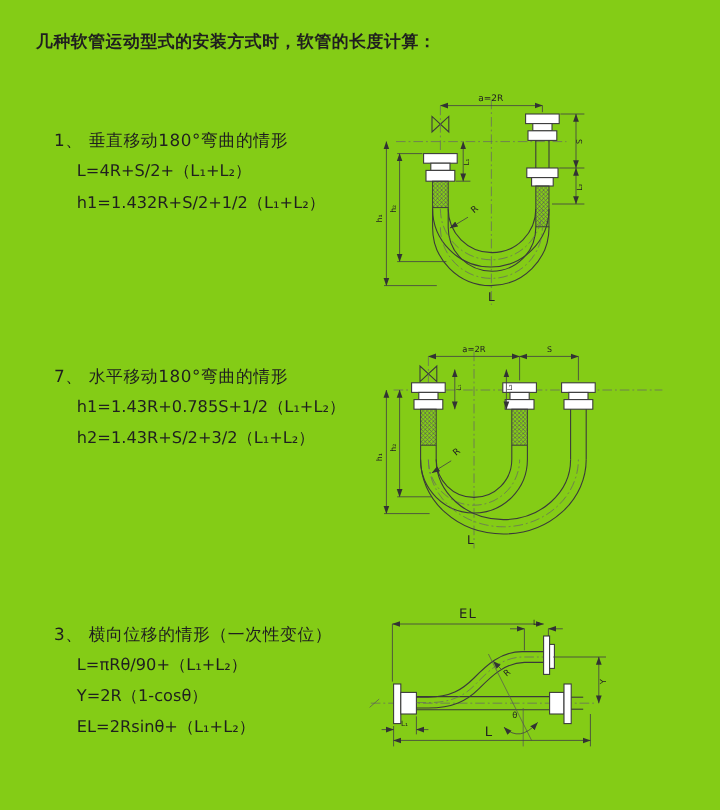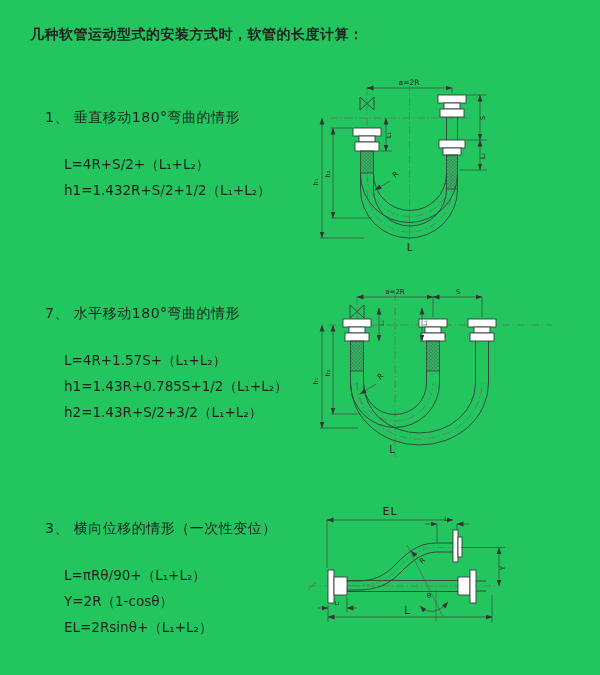--- a/index.html
+++ b/index.html
@@ -1,21 +1,21 @@
 <!DOCTYPE html>
 <html><head>
 <meta charset="utf-8">
 <style>
   html,body{margin:0;padding:0;background:#fff;}
-  .page{position:relative;width:600px;height:675px;background:#22c55e;overflow:hidden;
+  .page{position:relative;width:600px;height:675px;background:#84cc16;overflow:hidden;
         font-family:"DejaVu Sans","Liberation Sans",sans-serif;color:#1f1f1f;}
   .doc-title{position:absolute;left:30px;top:26px;font-size:14px;font-weight:bold;letter-spacing:0.5px;}
   .sec{position:absolute;left:45px;}
   .sec-heading{font-size:14px;font-weight:normal;letter-spacing:0.5px;}
-  .formulas{margin-left:19px;margin-top:24px;}
+  .formulas{margin-left:19px;margin-top:3px;}
   .formula{font-size:13.5px;line-height:26px;white-space:pre;}
   .diag{position:absolute;}
   svg text{font-family:"DejaVu Sans",sans-serif;fill:#222;}
   .ln{stroke:#3a3a3a;stroke-width:0.9;fill:none;}
   .thin{stroke:#555;stroke-width:0.6;fill:none;}
   .dim{stroke:#444;stroke-width:0.7;fill:none;}
   .cl{stroke:#666;stroke-width:0.6;fill:none;stroke-dasharray:8 2.5 1.5 2.5;}
   .fit{fill:#fff;stroke:#3a3a3a;stroke-width:0.9;}
 </style>
 </head>
@@ -29,21 +29,20 @@
     <div class="sec-heading">1、 垂直移动180°弯曲的情形</div>
     <div class="formulas">
       <div class="formula">L=4R+S/2+（L₁+L₂）</div>
       <div class="formula">h1=1.432R+S/2+1/2（L₁+L₂）</div>
     </div>
   </div>
 
   <div class="sec" style="top:305px">
     <div class="sec-heading">7、 水平移动180°弯曲的情形</div>
     <div class="formulas">
-      <div class="formula">L=4R+1.57S+（L₁+L₂）</div>
       <div class="formula">h1=1.43R+0.785S+1/2（L₁+L₂）</div>
       <div class="formula">h2=1.43R+S/2+3/2（L₁+L₂）</div>
     </div>
   </div>
 
   <div class="sec" style="top:520px">
     <div class="sec-heading">3、 横向位移的情形（一次性变位）</div>
     <div class="formulas">
       <div class="formula">L=πRθ/90+（L₁+L₂）</div>
       <div class="formula">Y=2R（1-cosθ）</div>

